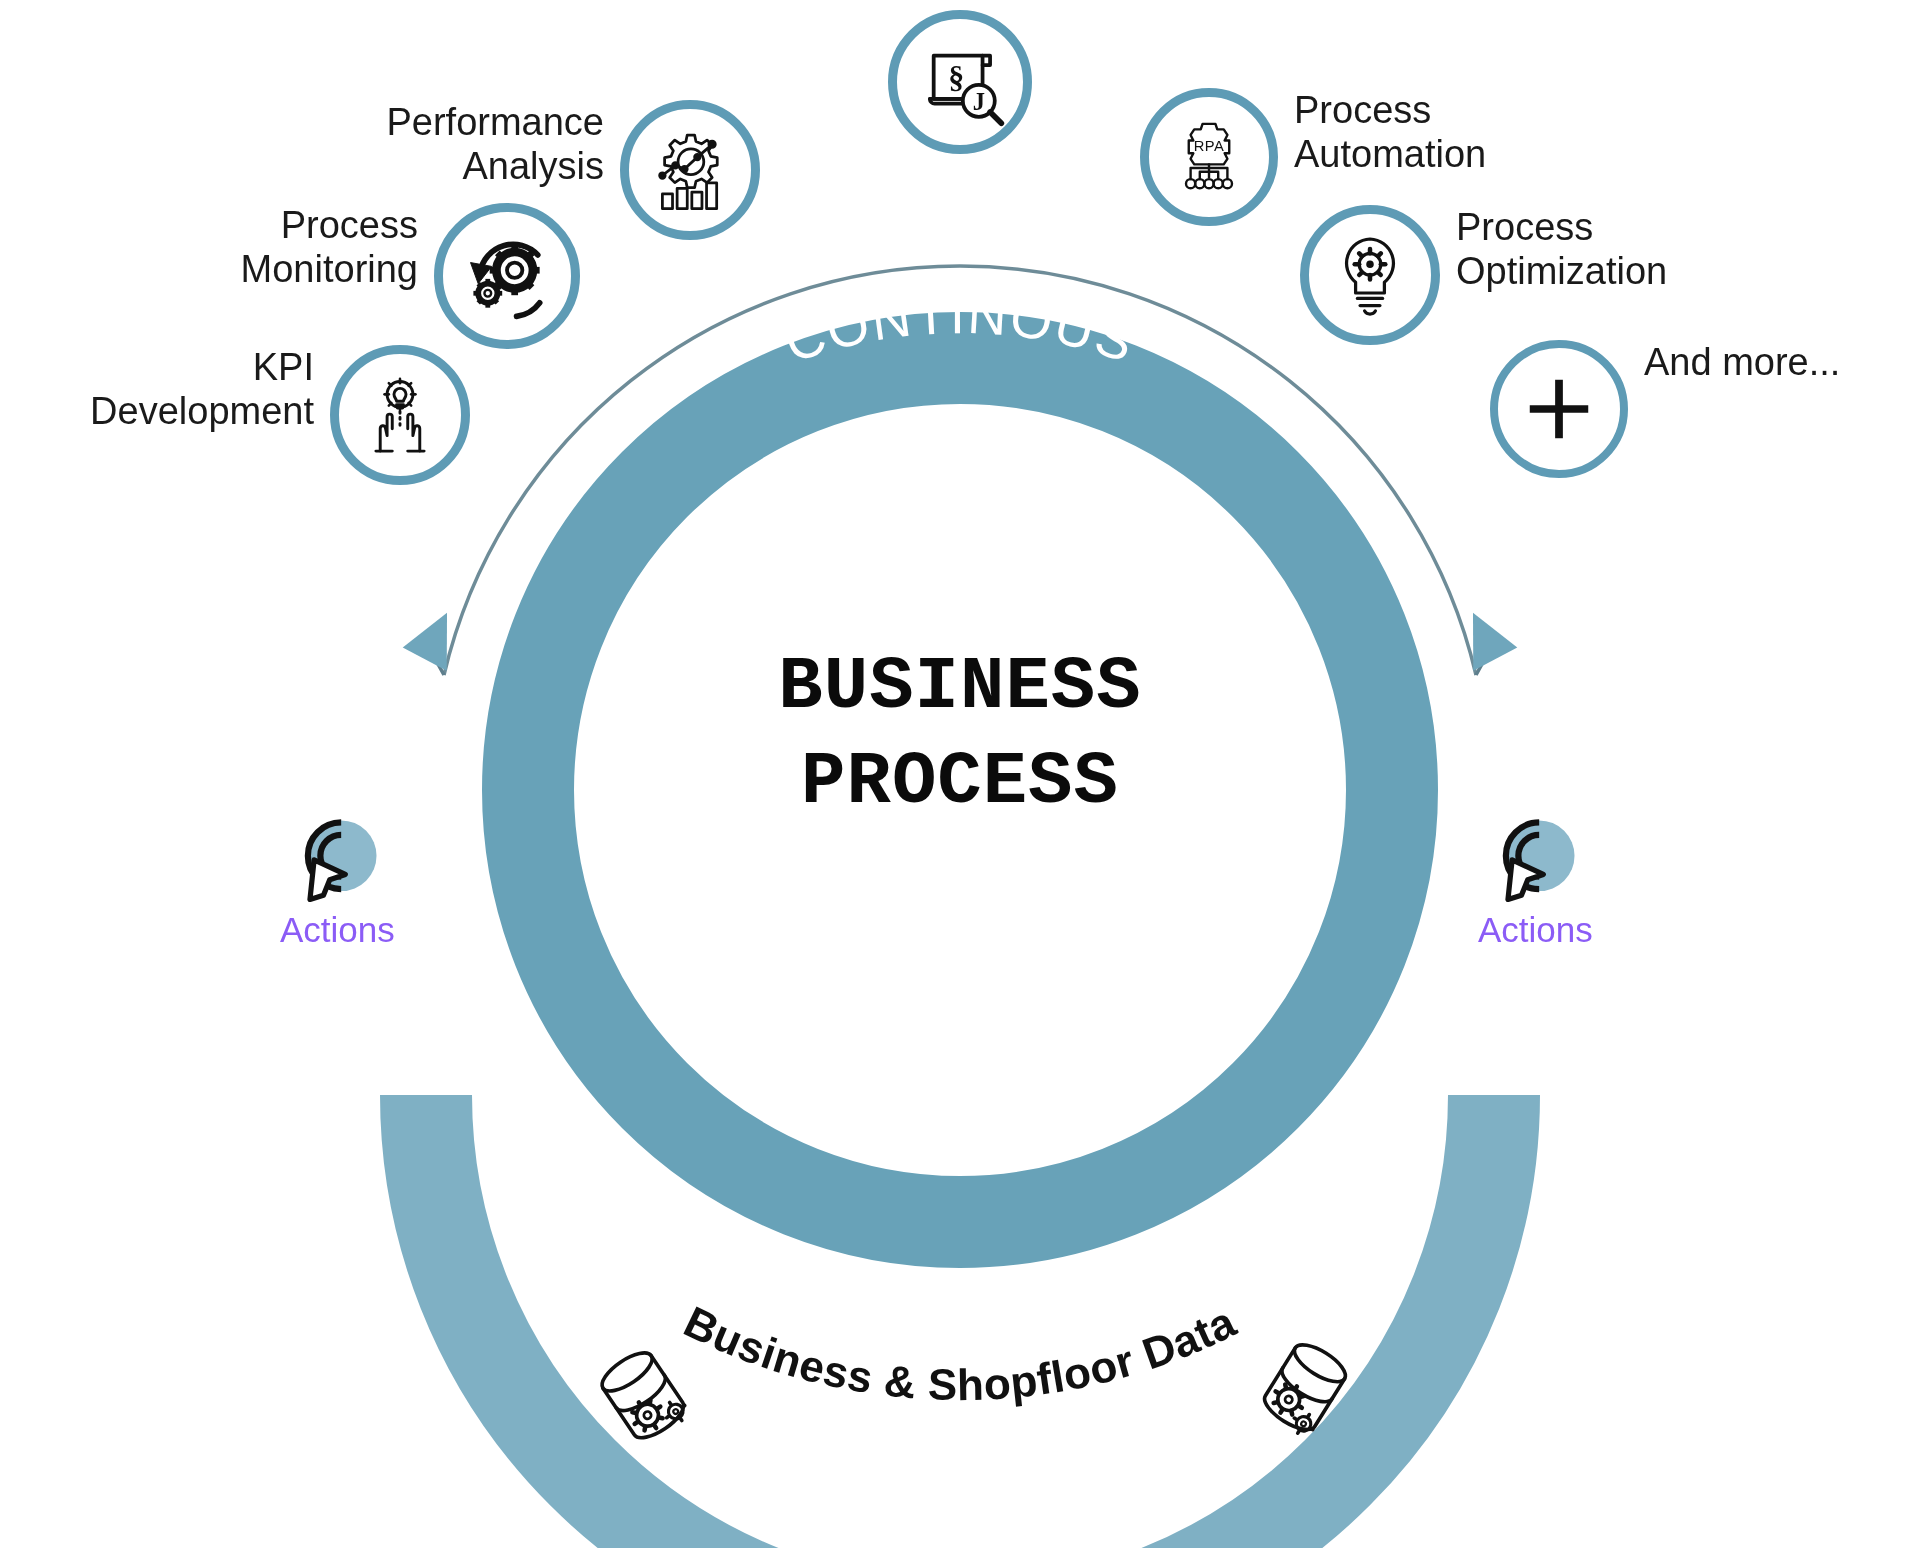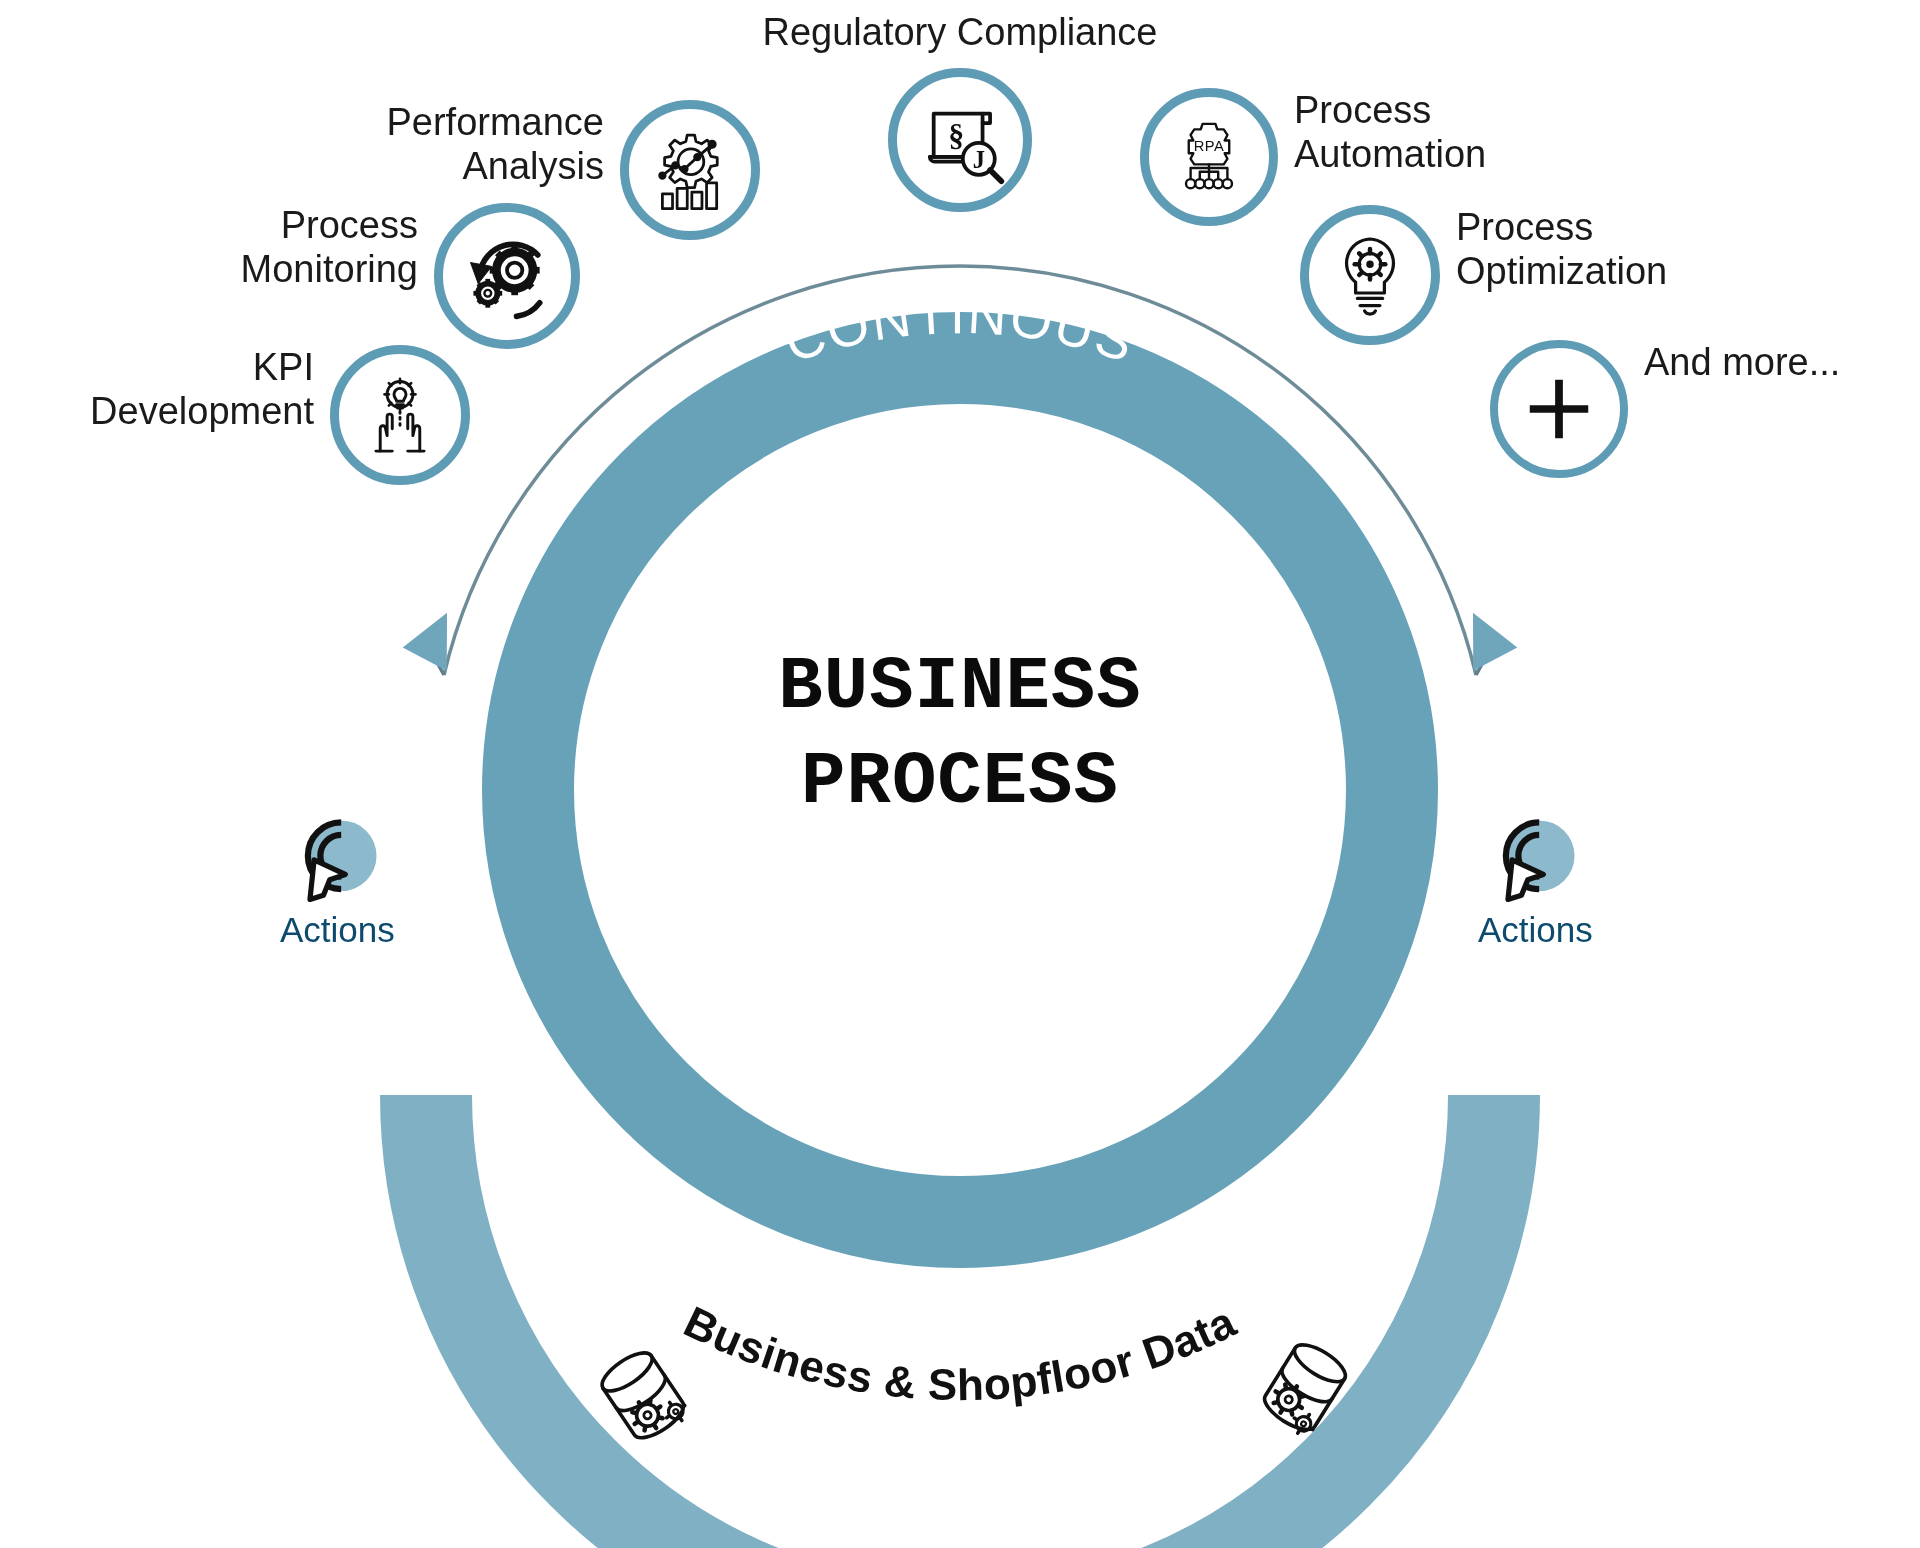--- a/index.html
+++ b/index.html
@@ -77,21 +77,21 @@
   .actions-chip {
     position: absolute;
     z-index: 6;
     display: flex;
     flex-direction: column;
     align-items: center;
   }
   .actions-chip .alabel {
     font-family: "Liberation Sans", sans-serif;
     font-size: 35px;
-    color: #0c4a6e;
+    color: #8b5cf6;
     margin-top: -4px;
   }
   .ring-word {
     font-family: "Liberation Sans", sans-serif;
     fill: #ffffff;
     font-size: 54px;
     letter-spacing: 2px;
   }
   .data-word {
     font-family: "Liberation Sans", sans-serif;
@@ -263,21 +263,20 @@
           <rect x="20" y="76" width="11" height="16"></rect>
           <rect x="36" y="70" width="11" height="22"></rect>
           <rect x="52" y="74" width="11" height="18"></rect>
           <rect x="68" y="64" width="11" height="28"></rect>
         </g>
       </svg>
     </div>
   </div>
 
   <div style="position:absolute; left:640px; top:10px; width:640px; display:flex; flex-direction:column; align-items:center;">
-    <div class="node-label label-top" style="font-size:38px; margin-bottom:14px;">Regulatory Compliance</div>
     <div class="node-circle" style="width:144px;height:144px;border:9px solid #5E9BB5;">
       <svg width="94" height="94" viewBox="0 0 100 100">
         <g fill="none" stroke="#111" stroke-width="4" stroke-linecap="round" stroke-linejoin="round">
 
           <path d="M22 22 h52 v46 h-52z"></path>
           <path d="M74 22 h8 v10 h-8"></path>
           <path d="M18 68 h52 a6 6 0 0 0 6-6"></path>
           <path d="M18 68 a5 5 0 0 0 5 5 h46"></path>
 
           <text x="46" y="56" font-family="Liberation Serif, serif" font-size="34" font-weight="bold" fill="#111" stroke="none" text-anchor="middle">§</text>

